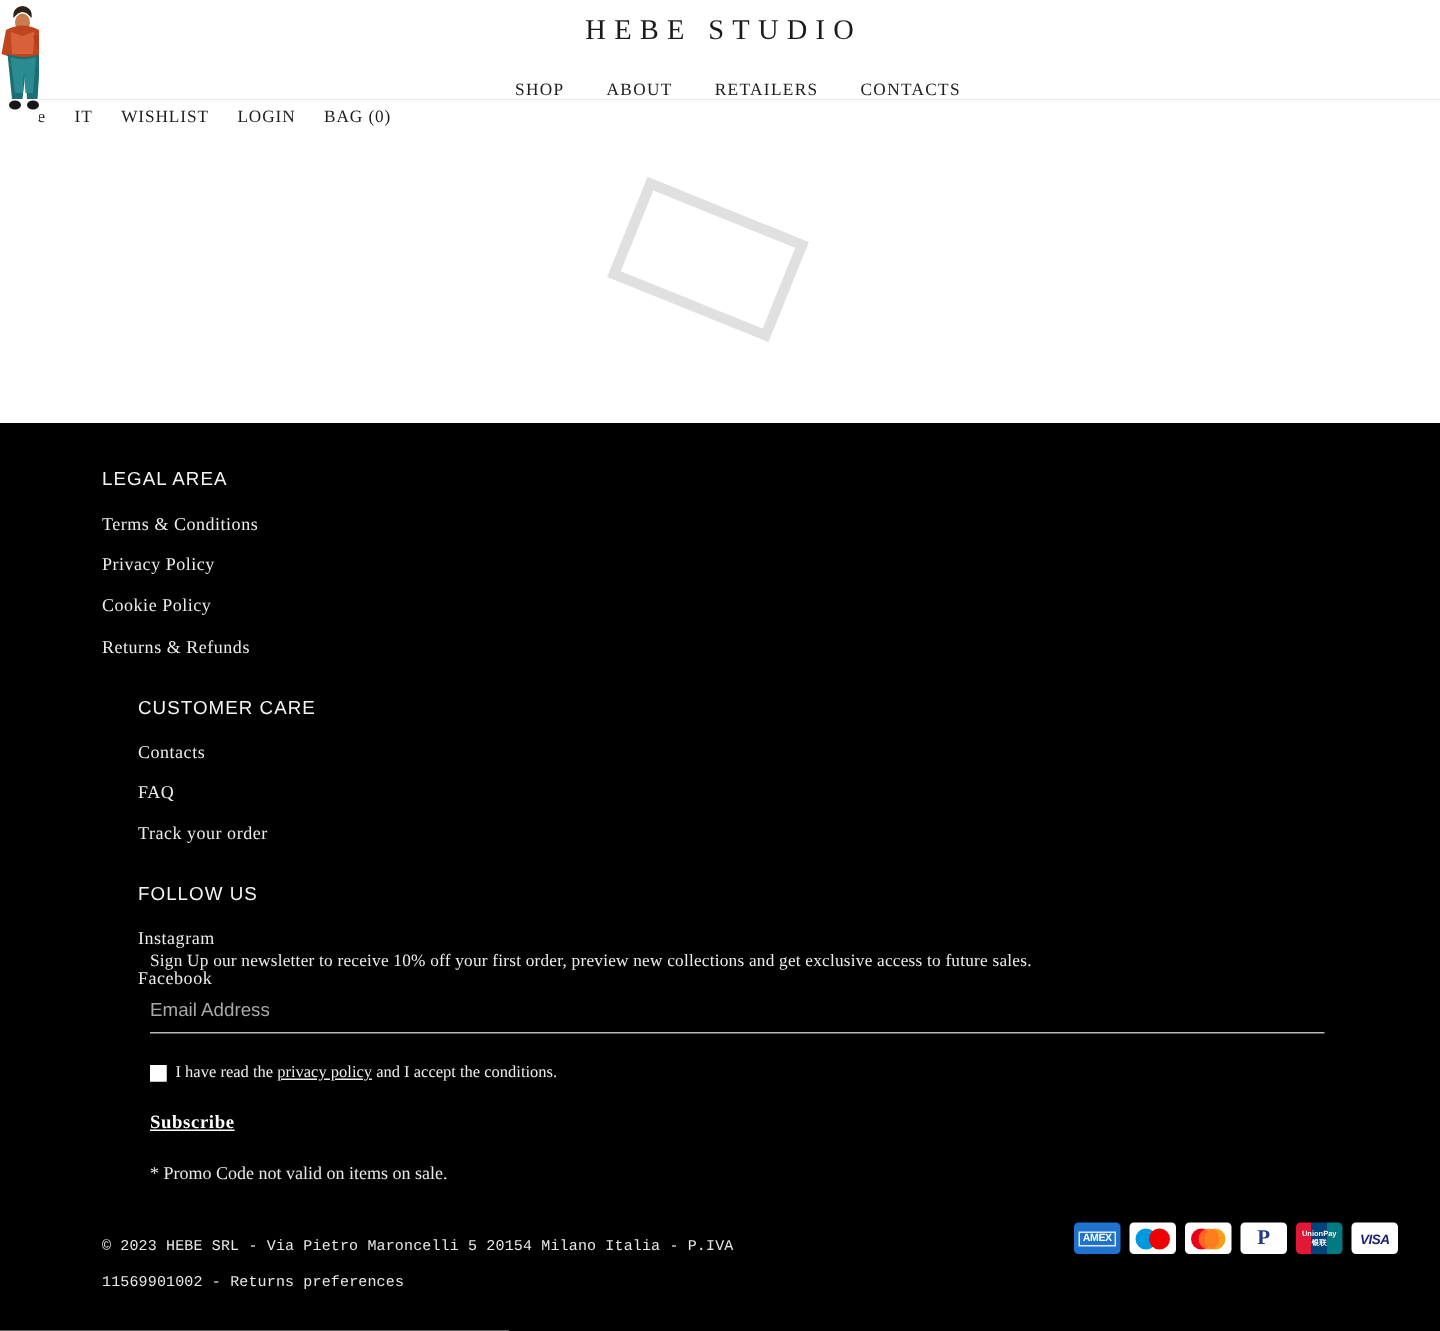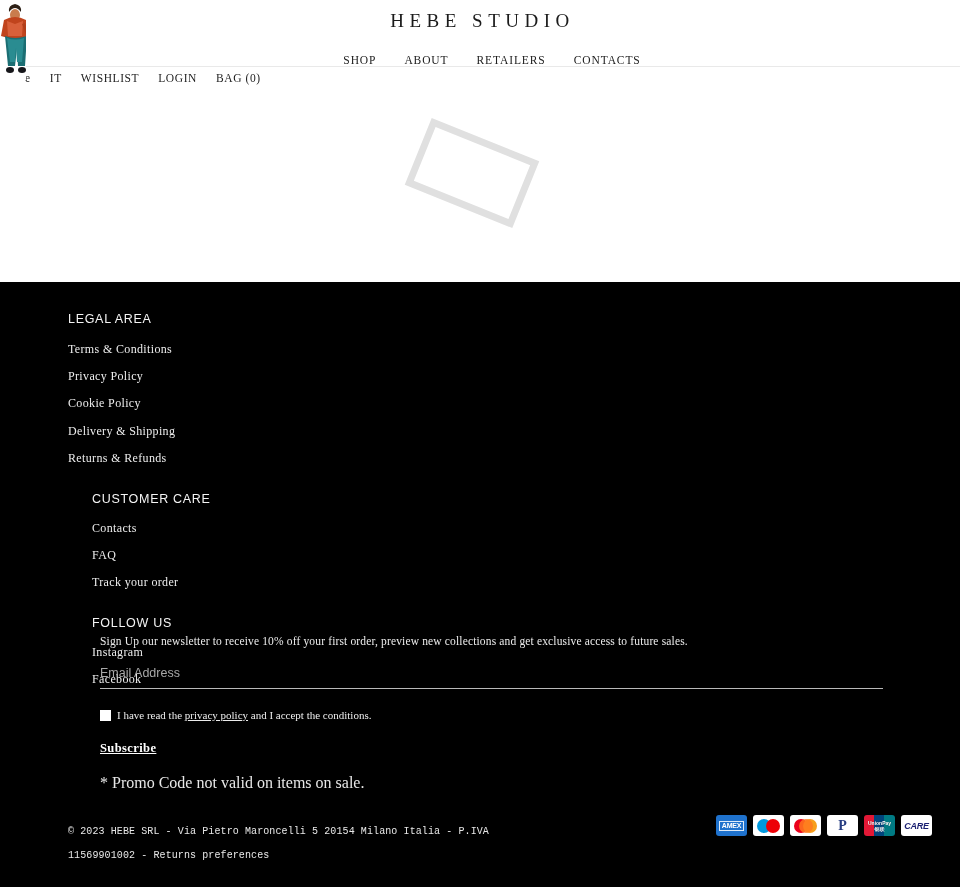--- a/index.html
+++ b/index.html
@@ -229,21 +229,21 @@
     font-size: 12.5px;
     font-weight: bold;
     color: #ffffff;
     text-decoration: underline;
     letter-spacing: 0.4px;
     cursor: pointer;
   }
   .promo-note {
     margin-top: 18px;
     font-family: "Liberation Serif", "DejaVu Serif", serif;
-    font-size: 16px;
+    font-size: 12px;
     color: #e8e8e8;
   }
 
   
   .copyright {
     position: absolute;
     left: 68px;
     top: 538px;
     width: 430px;
     font-family: "Liberation Mono", "DejaVu Sans Mono", monospace;
@@ -375,21 +375,20 @@
 </main>
 
 <footer class="site-footer">
 
   <div class="footer-col">
 
     <div class="f-head">LEGAL AREA</div>
     <a href="#" class="f-link">Terms &amp; Conditions</a>
     <a href="#" class="f-link">Privacy Policy</a>
     <a href="#" class="f-link">Cookie Policy</a>
-    <a href="#" class="f-link">Delivery &amp; Shipping</a>
     <a href="#" class="f-link">Returns &amp; Refunds</a>
 
     <div class="indent-block">
       <div class="f-head">CUSTOMER CARE</div>
       <a href="#" class="f-link">Contacts</a>
       <a href="#" class="f-link">FAQ</a>
       <a href="#" class="f-link">Track your order</a>
 
       <div class="f-head follow-head">FOLLOW US</div>
       <a href="#" class="f-link">Instagram</a>
@@ -442,17 +441,17 @@
     </div>
 
     <div class="pay pay-unionpay">
       <span class="up-txt">
         <span>UnionPay</span><br>
         <span>银联</span>
       </span>
     </div>
 
     <div class="pay pay-visa">
-      <span class="visa-txt">CARE</span>
+      <span class="visa-txt">VISA</span>
     </div>
 
   </div>
 </footer>
 
 </body></html>

